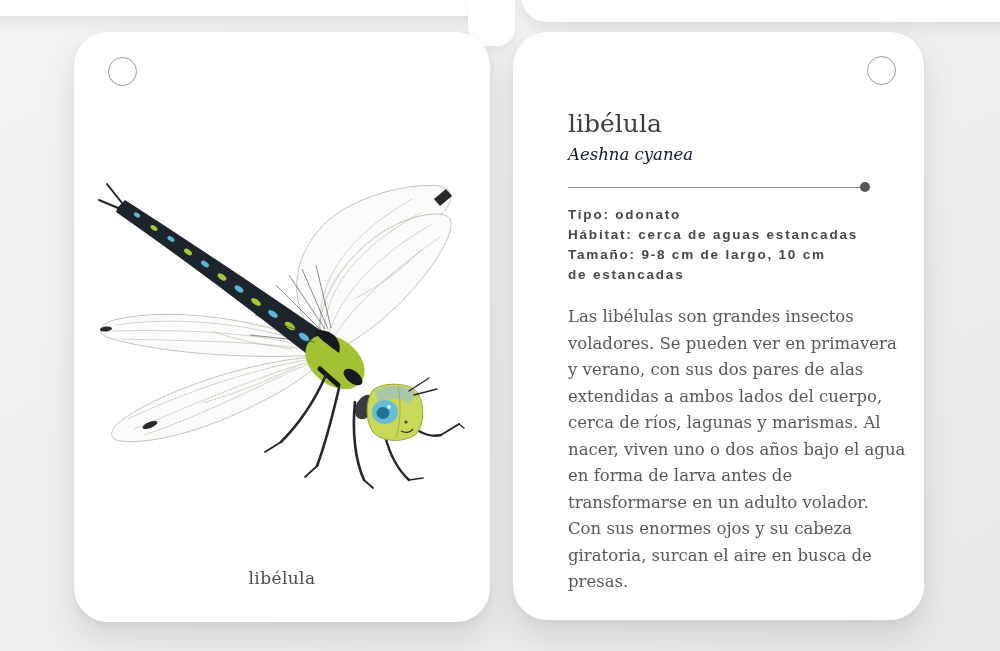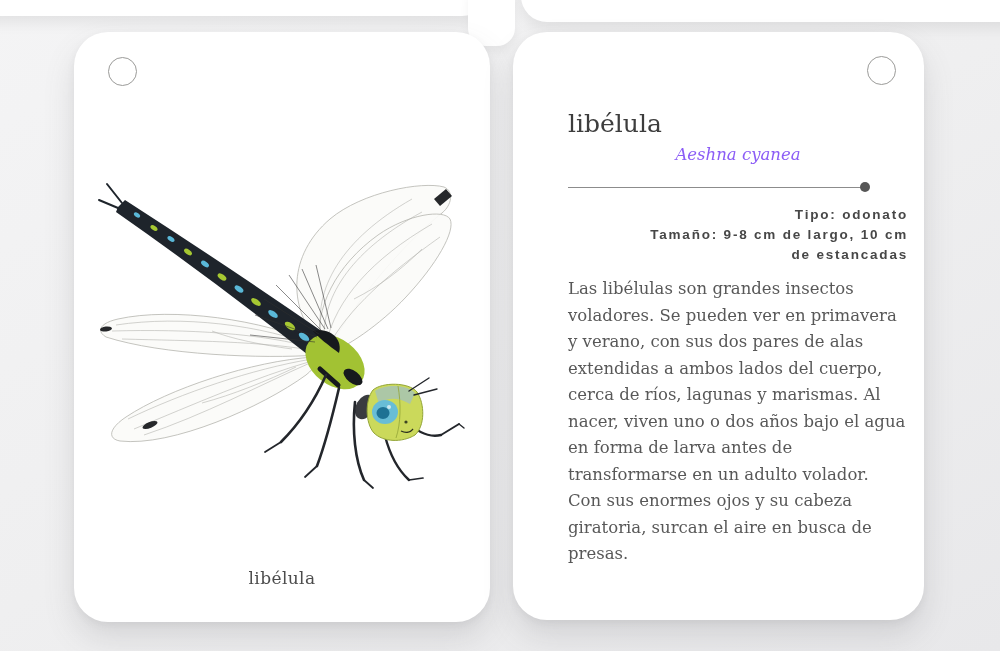--- a/index.html
+++ b/index.html
@@ -30,27 +30,27 @@
   
   .illustration { position:absolute; left:18px; top:146px; width:380px; height:312px; }
   .front-label {
     position:absolute; left:0; right:0; top:536px; text-align:center;
     font-size:17px; color:#4c4c4c; letter-spacing:.4px;
   }
 
   
   .back-content { position:absolute; left:55px; top:76px; width:340px; }
   .title { font-size:25px; line-height:32px; color:#3d3d3d; }
-  .sci-name { margin-top:4px; font-size:16.5px; line-height:22px; font-style:italic; color:#8b5cf6;text-align:center; }
+  .sci-name { margin-top:4px; font-size:16.5px; line-height:22px; font-style:italic; color:#0f172a; }
   .divider { margin-top:16px; width:302px; display:flex; align-items:center; }
   .divider .line { flex:1; height:1px; background:#8c8c8c; }
   .divider .dot  { width:10px; height:10px; border-radius:50%; background:#565656; margin-left:-1px; }
   .facts { margin-top:13px; font-family:"Liberation Sans", sans-serif; font-weight:700;
-           font-size:13.5px; line-height:20px; letter-spacing:1.8px; color:#474747; white-space:nowrap;text-align:right; }
-  .description { margin-top:11px; font-size:16.5px; line-height:26.5px; color:#585858; width:338px; }
+           font-size:13.5px; line-height:20px; letter-spacing:1.8px; color:#474747; white-space:nowrap; }
+  .description { margin-top:19px; font-size:16.5px; line-height:26.5px; color:#585858; width:338px; }
 </style>
 </head>
 <body>
 
 <div class="bg-strip" id="strip-left"></div>
 <div class="bg-strip" id="strip-right"></div>
 <div class="bg-strip" id="strip-tab"></div>
 
 <div class="card" id="card-front">
   <div class="punch-hole" id="hole-front"></div>
@@ -162,19 +162,20 @@
     <div class="title">libélula</div>
     <div class="sci-name">Aeshna cyanea</div>
 
     <div class="divider">
       <div class="line"></div>
       <div class="dot"></div>
     </div>
 
     <div class="facts">
       <div>Tipo: odonato</div>
+      <div>Hábitat: cerca de aguas estancadas</div>
       <div>Tamaño: 9-8 cm de largo, 10 cm</div>
       <div>de estancadas</div>
     </div>
 
     <div class="description">Las libélulas son grandes insectos voladores. Se pueden ver en primavera y verano, con sus dos pares de alas extendidas a ambos lados del cuerpo, cerca de ríos, lagunas y marismas. Al nacer, viven uno o dos años bajo el agua en forma de larva antes de transformarse en un adulto volador. Con sus enormes ojos y su cabeza giratoria, surcan el aire en busca de presas.</div>
   </div>
 </div>
 
 </body></html>

